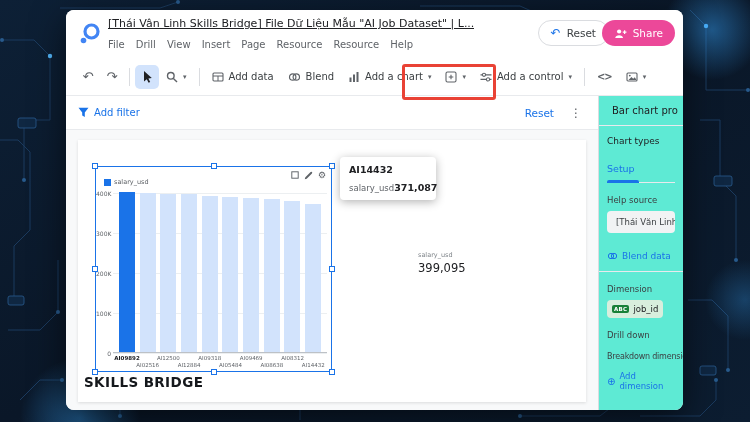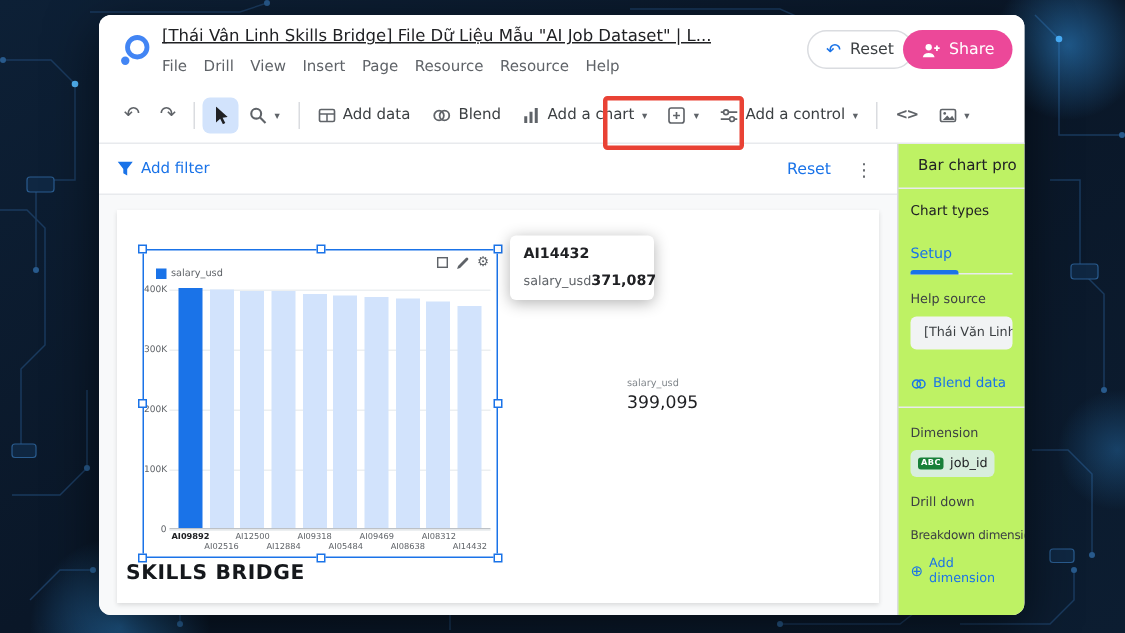--- a/index.html
+++ b/index.html
@@ -85,21 +85,21 @@
   .tt-val { color:#202124; font-weight:bold; font-size:9.5px;text-align:center; }
 
   .scorecard { position:absolute; left:352px; top:121px; }
   .sc-label { font-size:6.5px; color:#80868b; }
   .sc-value { font-size:11.5px; color:#202124; margin-top:2px; }
 
   .brand { position:absolute; left:18px; top:244px; font-size:13.5px; font-weight:800;
            color:#15181c; letter-spacing:.4px; white-space:nowrap; }
 
   
-  .panel { position:absolute; left:532px; top:86px; width:85px; bottom:0; background:#bef264;
+  .panel { position:absolute; left:532px; top:86px; width:85px; bottom:0; background:#5eead4;
            border-left:1px solid #dadce0; }
   .panel-header { height:30px; display:flex; align-items:center; gap:5px; padding:0 8px;
                   border-bottom:1px solid #e8eaed; font-size:10px; color:#202124;
                   white-space:nowrap; overflow:hidden; }
   .panel-body { padding:6px 8px 0; }
   .p-section-title { font-size:9px; color:#202124; margin-top:4px; }
   .p-tabs { margin-top:11px; border-bottom:1px solid #e8eaed; padding-bottom:6px; position:relative; }
   .p-tab { font-size:9.5px; color:#1a73e8; font-weight:500; }
   .p-tab-underline { position:absolute; left:0; bottom:-1px; width:32px; height:3px;
                      background:#1a73e8; border-radius:2px 2px 0 0; }

